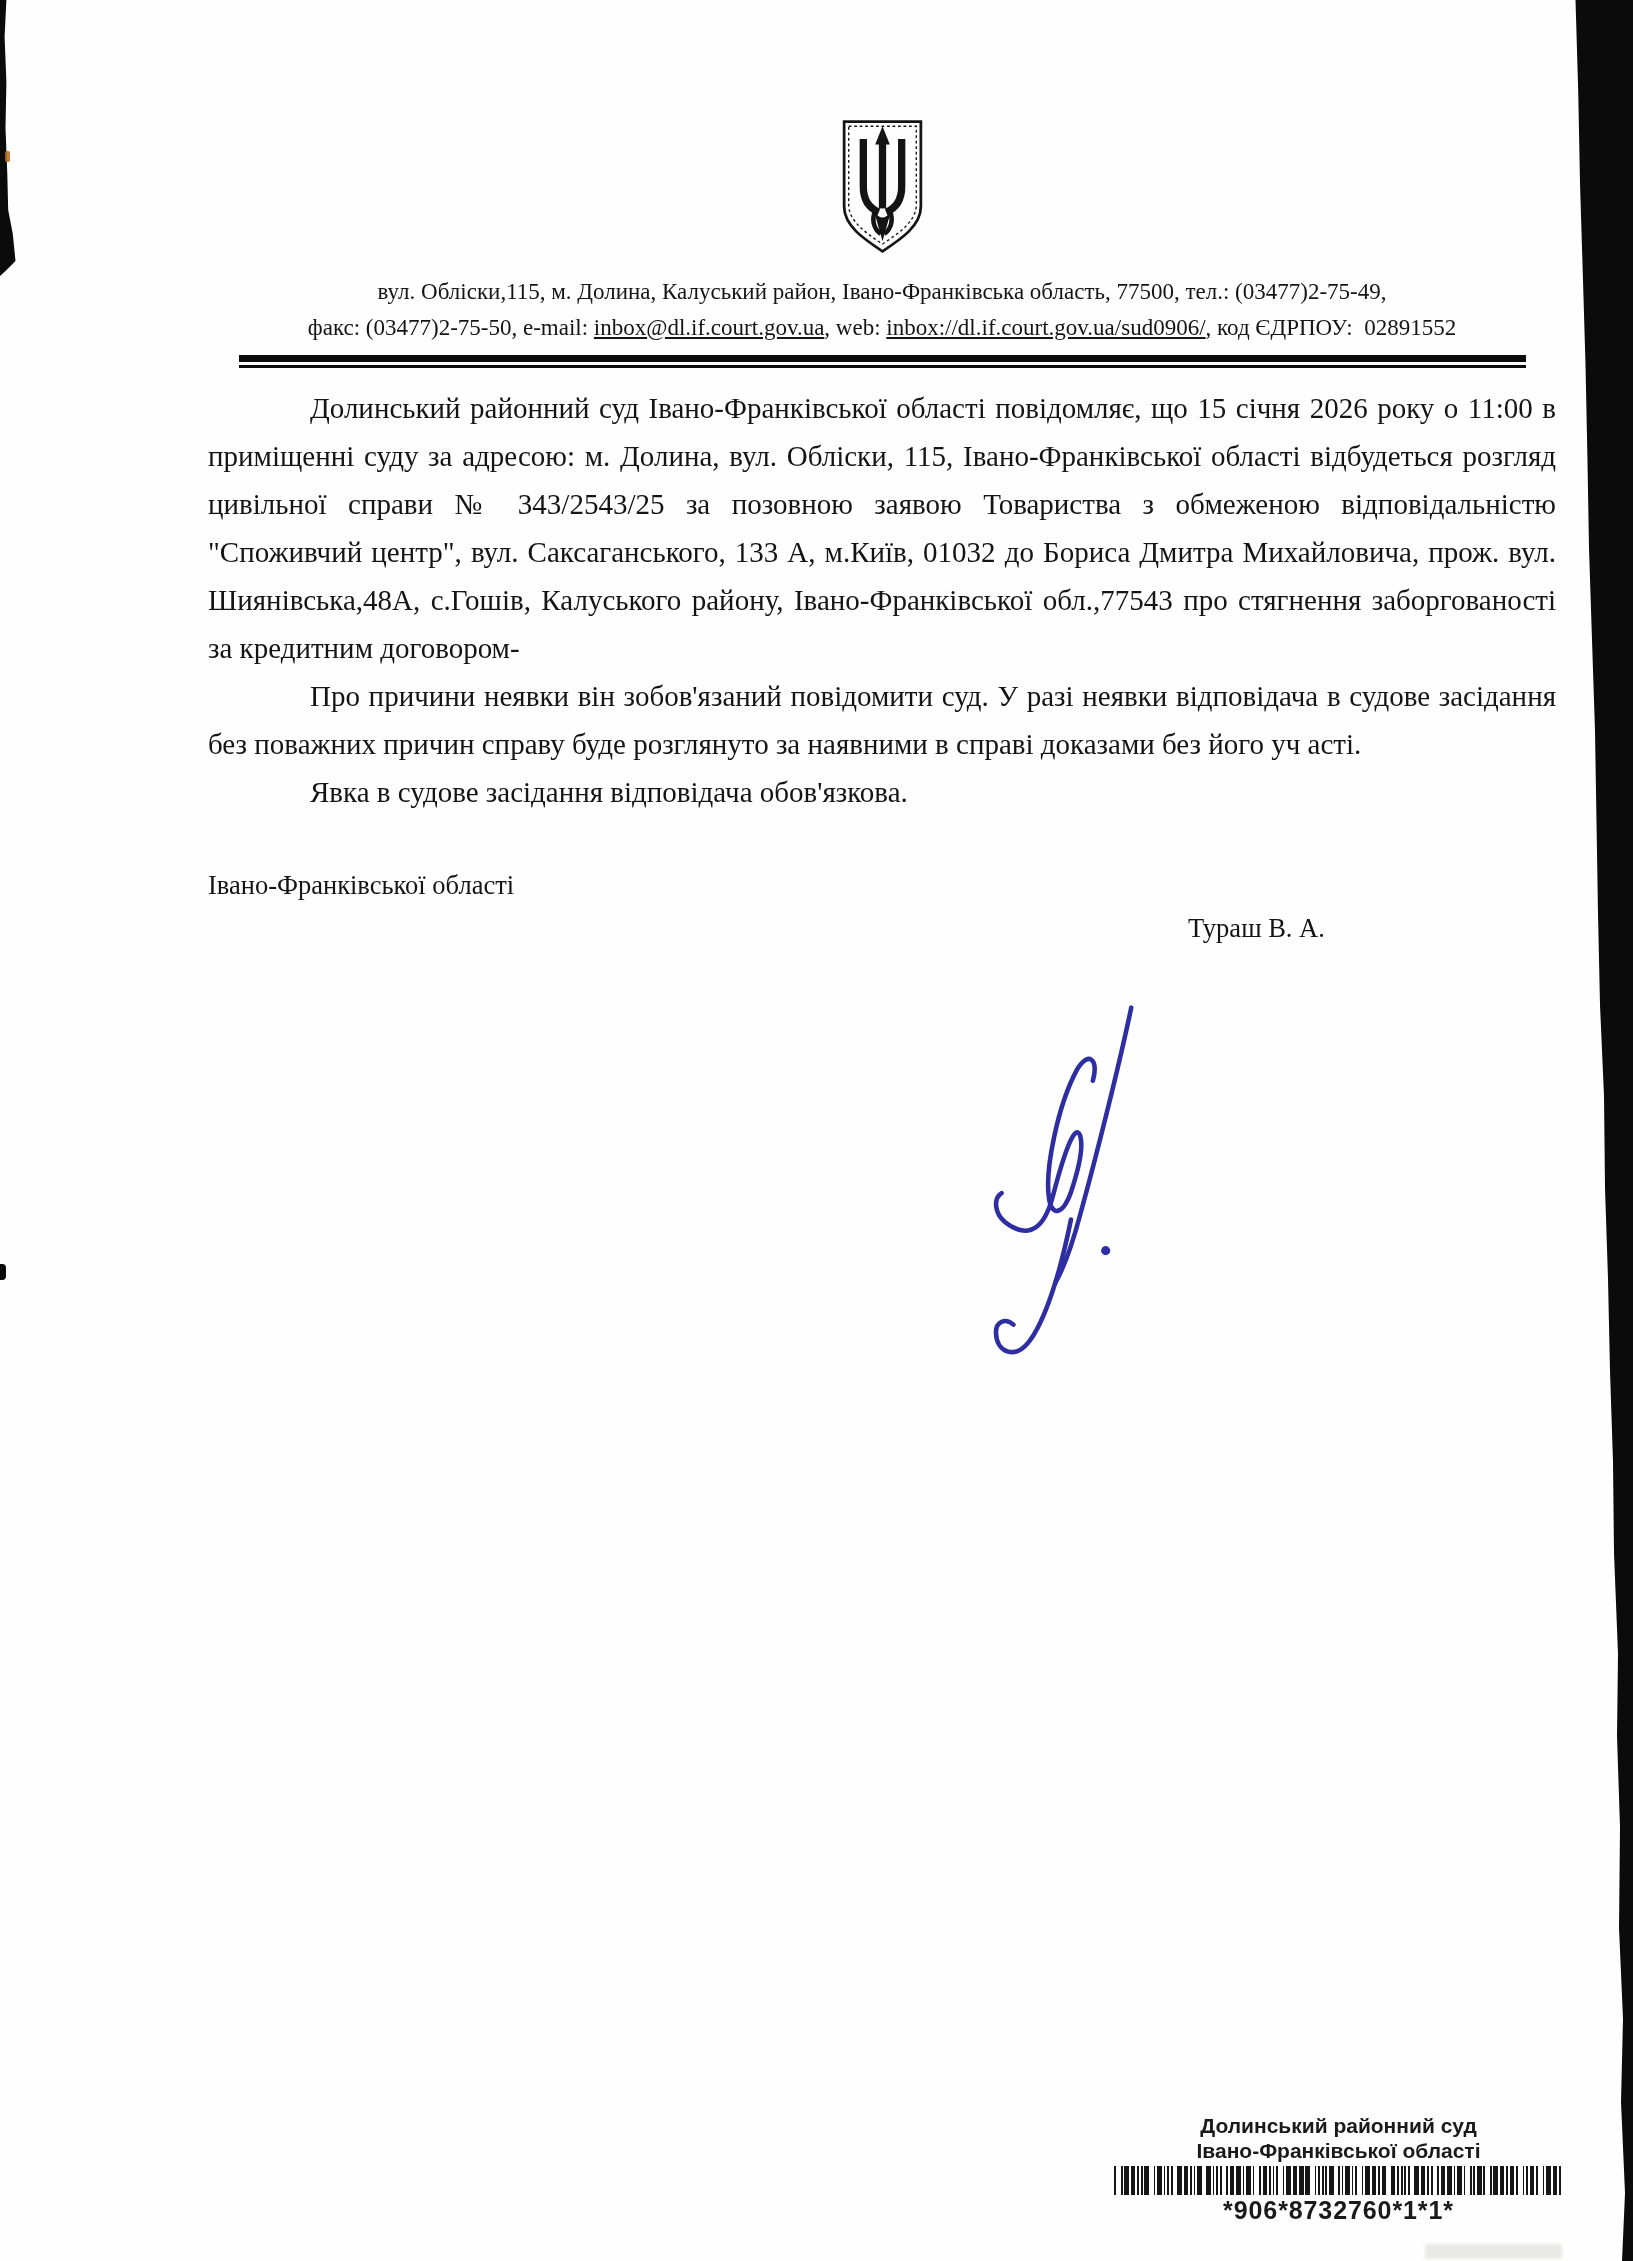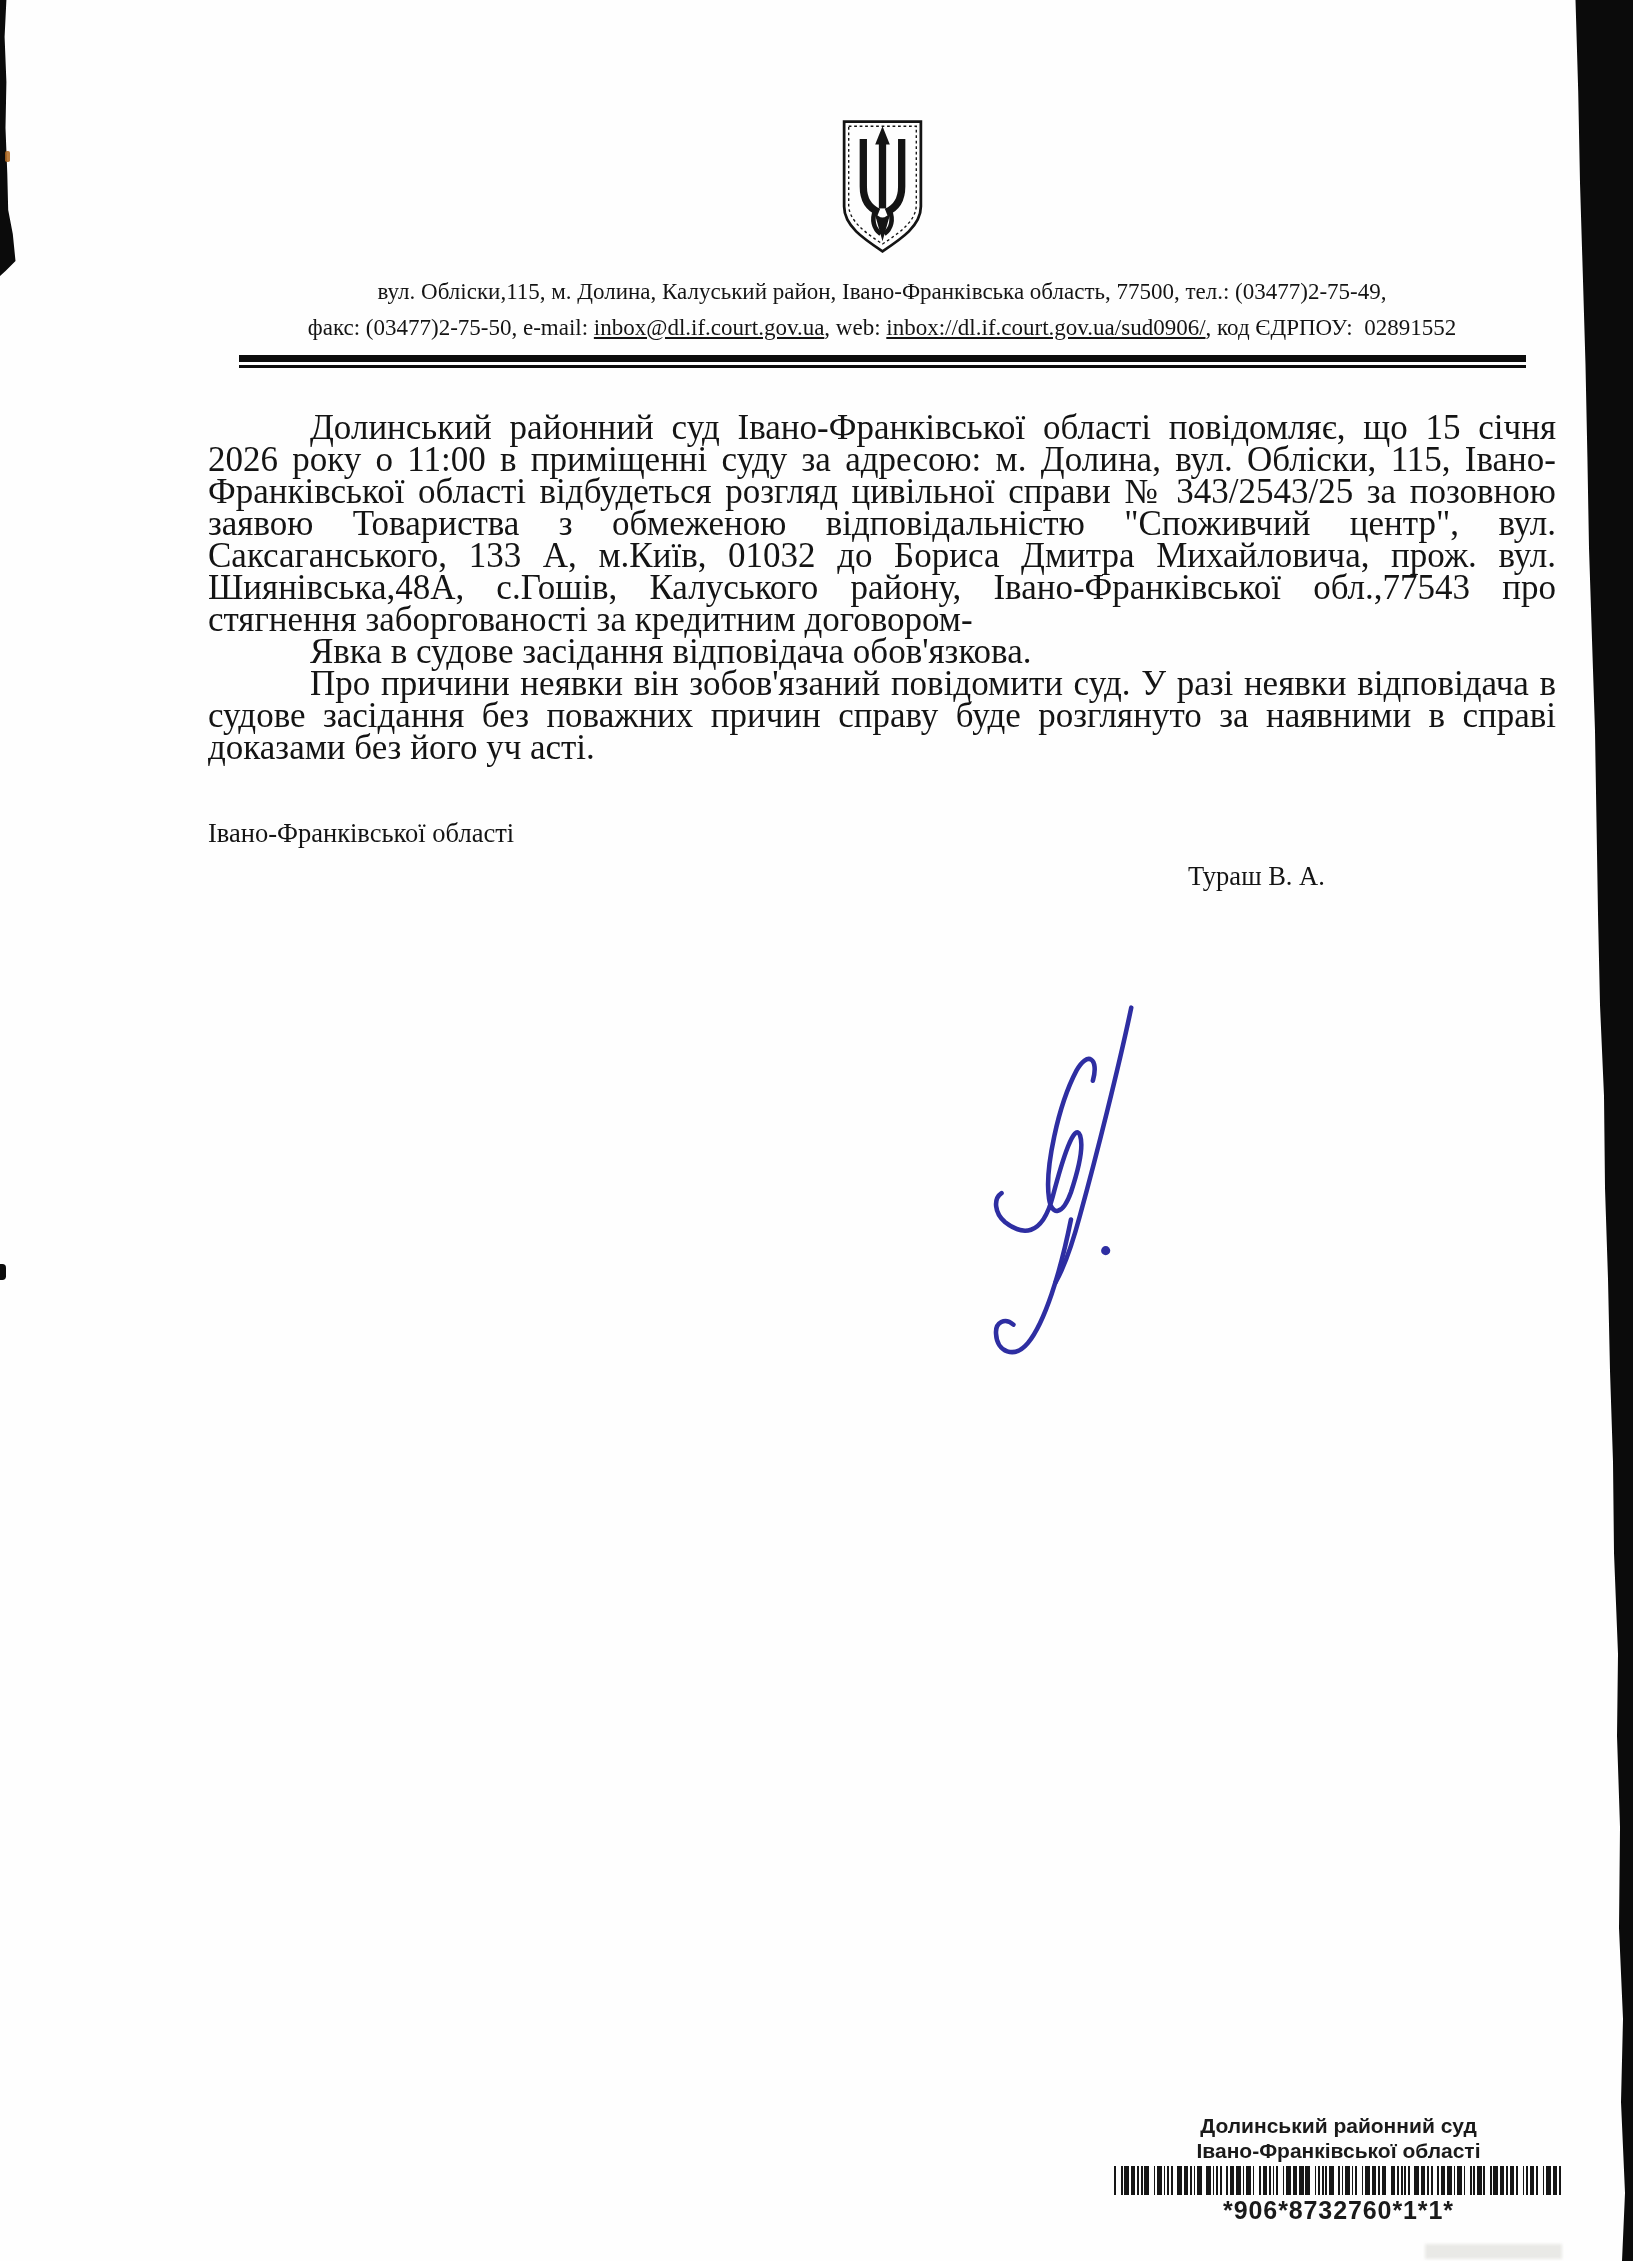--- a/index.html
+++ b/index.html
@@ -24,21 +24,21 @@
   .addr-line{font-size:23px;line-height:32px;margin-top:20px;}
   .fax-line{font-size:23px;line-height:32px;margin-top:3.7px;white-space:pre;}
   .fax-line .u{text-decoration:underline;}
   .rule{width:1287px;margin:11px auto 0;}
   .rule .bar1{height:7.3px;background:#0c0c0c;}
   .rule .gap{height:2.7px;}
   .rule .bar2{height:3.7px;background:#0c0c0c;}
 
   
   .notice-title{margin-top:77px;text-align:center;font-size:26.5px;line-height:40px;}
-  .body-text{margin-top:44px;font-size:35px;line-height:32px;text-align:justify;}
+  .body-text{margin-top:16px;font-size:29px;line-height:48px;text-align:justify;}
   .body-text p{margin:0;text-indent:102px;}
 
   
   .sign-block{position:relative;margin-top:48px;font-size:26.5px;line-height:43px;}
   .judge-name{position:absolute;left:980px;top:43px;white-space:nowrap;}
 
   
   .ink-svg{position:absolute;left:0;top:0;pointer-events:none;}
 
   
@@ -108,22 +108,22 @@
       <div class="rule">
         <div class="bar1"></div>
           <div class="gap"></div>
           <div class="bar2"></div>
       </div>
     </div>
 
 
     <div class="body-text">
       <p>Долинський районний суд Івано-Франківської області повідомляє, що 15 січня 2026 року о 11:00 в приміщенні суду за адресою: м. Долина, вул. Обліски, 115, Івано-Франківської області відбудеться розгляд цивільної справи № 343/2543/25 за позовною заявою  Товариства з обмеженою відповідальністю "Споживчий центр", вул. Саксаганського, 133 А, м.Київ, 01032 до Бориса Дмитра Михайловича, прож. вул. Шиянівська,48А, с.Гошів, Калуського району, Івано-Франківської обл.,77543 про стягнення заборгованості за кредитним договором-</p>
+      <p>Про причини неявки він зобов'язаний повідомити суд. У разі неявки відповідача в судове засідання без поважних причин справу буде розглянуто за наявними в справі доказами без його уч асті.</p>
       <p>Явка в судове засідання відповідача  обов'язкова.</p>
-      <p>Про причини неявки він зобов'язаний повідомити суд. У разі неявки відповідача в судове засідання без поважних причин справу буде розглянуто за наявними в справі доказами без його уч асті.</p>
     </div>
 
     <div class="sign-block">
       <div>Івано-Франківської області</div>
       <div class="judge-name">Тураш В. А.</div>
     </div>
   </div>
 
   <svg class="ink-svg" width="1634" height="2261" viewBox="0 0 1788 2475">
     <g class="ink" fill="none" stroke="#2e2ea2" stroke-width="5" stroke-linecap="round">

